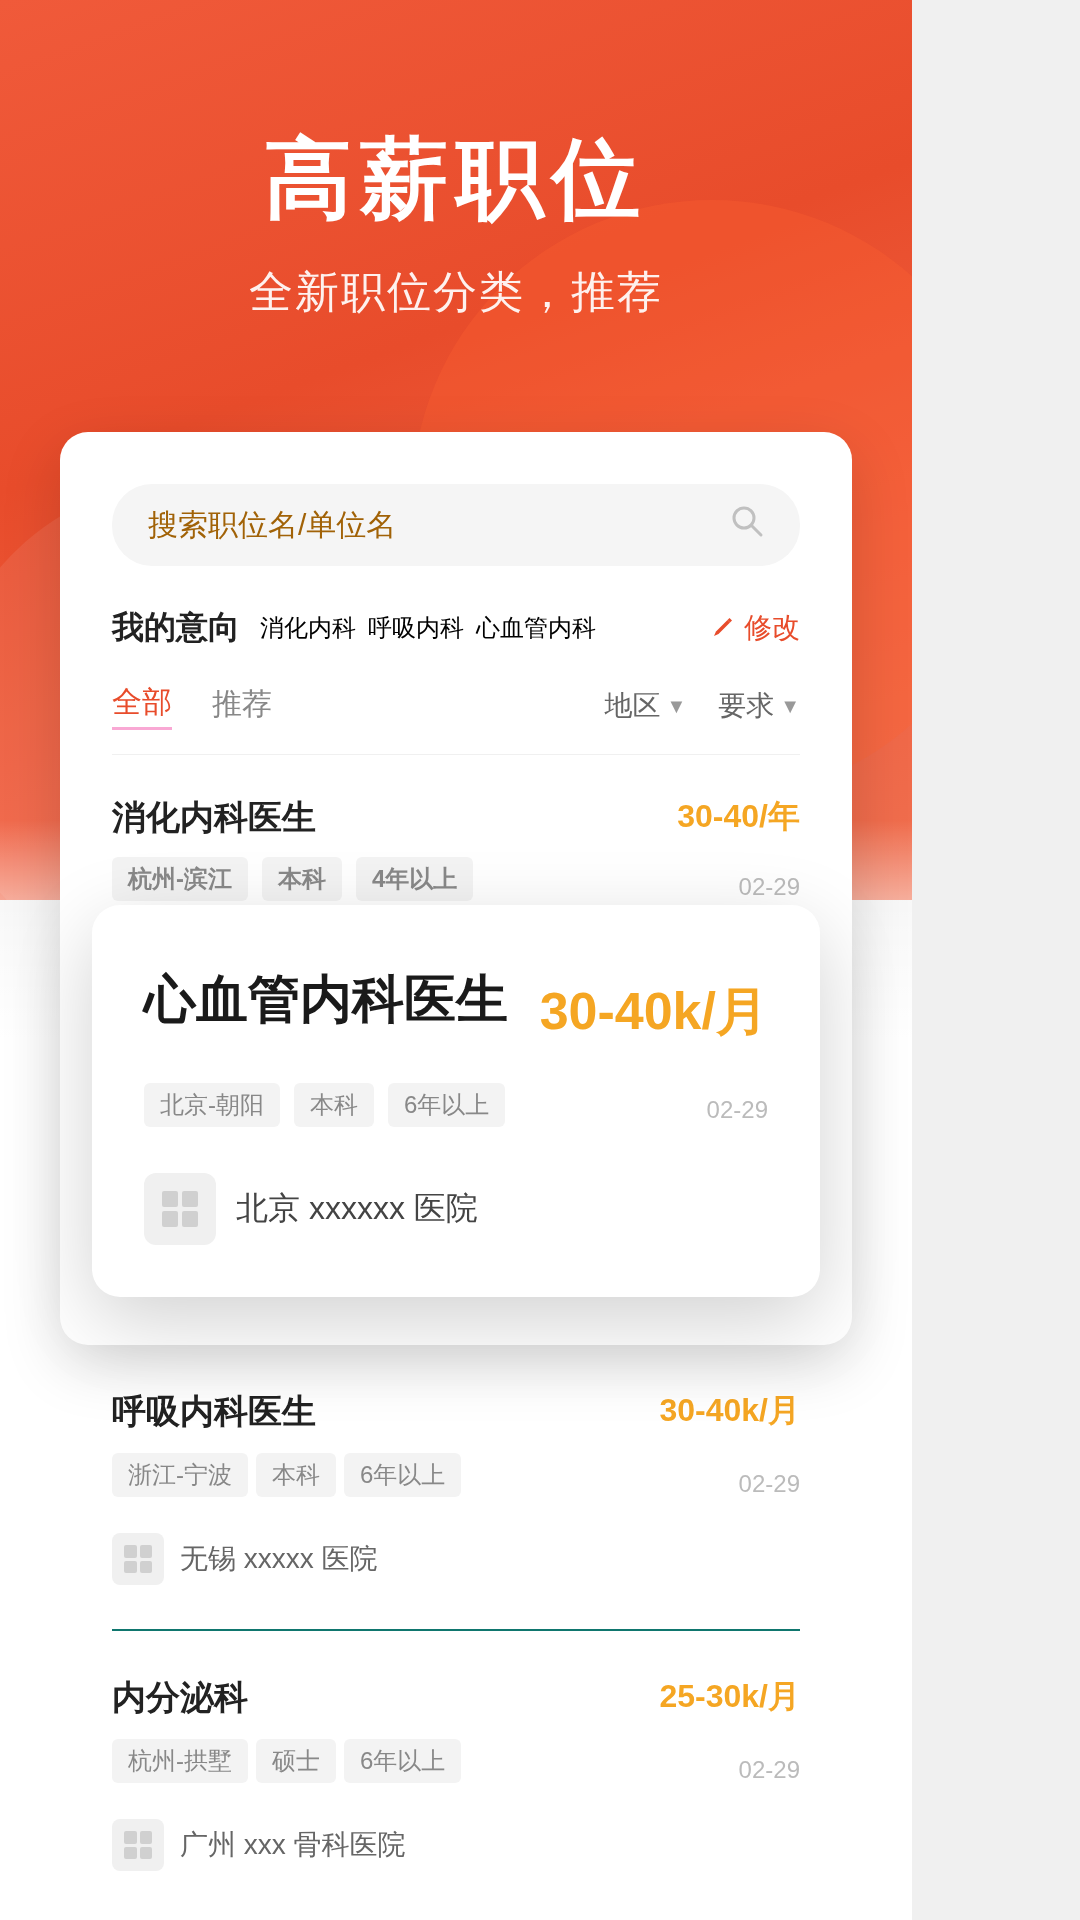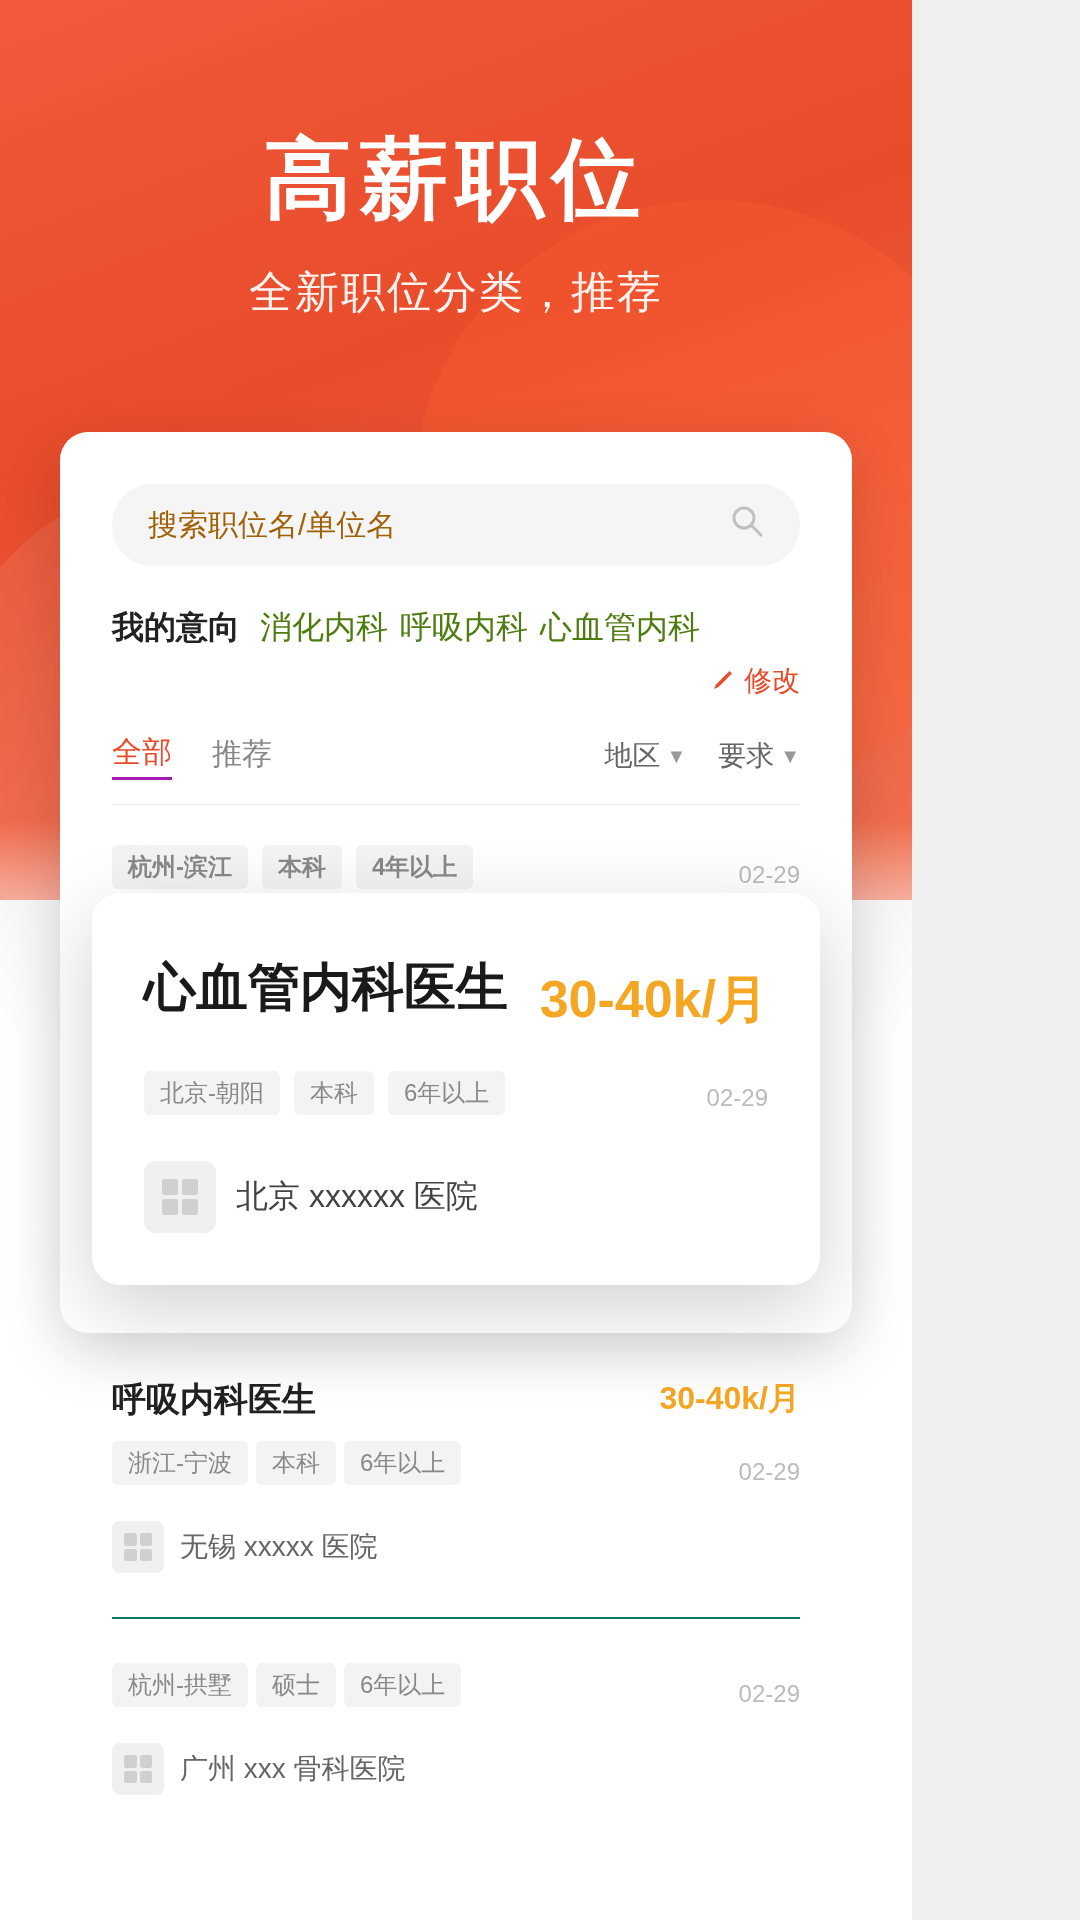--- a/index.html
+++ b/index.html
@@ -141,22 +141,22 @@
     }
 
     .intent-label {
       font-size: 32px;
       font-weight: 700;
       color: #222;
       margin-right: 8px;
     }
 
     .intent-tag {
-      font-size: 32px;
-      color: #4d7c0f;
+      font-size: 24px;
+      color: #000000;
     }
 
     .intent-edit {
       display: flex;
       align-items: center;
       margin-left: auto;
       color: #e84c2b;
       font-size: 28px;
       gap: 6px;
     }
@@ -172,21 +172,21 @@
 
     .filter-tab {
       font-size: 30px;
       color: #888;
       margin-right: 40px;
       padding-bottom: 4px;
     }
 
     .filter-tab.active {
       color: #e84c2b;
-      border-bottom: 3px solid #a21caf;
+      border-bottom: 3px solid #f9a8d4;
     }
 
     .filter-right {
       margin-left: auto;
       display: flex;
       gap: 32px;
     }
 
     .filter-btn {
       font-size: 28px;
@@ -439,20 +439,24 @@
               <span class="filter-arrow">▼</span>
             </div>
             <div class="filter-btn">
               <span>要求</span>
               <span class="filter-arrow">▼</span>
             </div>
           </div>
         </div>
 
         <div class="job-item-compact">
+          <div class="job-header">
+            <span class="job-title-compact">消化内科医生</span>
+            <span class="job-salary-orange">30-40/年</span>
+          </div>
           <div style="display:flex; justify-content:space-between; align-items:center;">
             <div class="job-tags">
               <span class="job-tag">杭州-滨江</span>
               <span class="job-tag">本科</span>
               <span class="job-tag">4年以上</span>
             </div>
             <span class="job-date">02-29</span>
           </div>
         </div>
 
@@ -507,20 +511,24 @@
               <span style="background:#d0d0d0;border-radius:2px;display:block;"></span>
               <span style="background:#d0d0d0;border-radius:2px;display:block;"></span>
               <span style="background:#d0d0d0;border-radius:2px;display:block;"></span>
             </div>
           </div>
           <span class="company-name-small">无锡 xxxxx 医院</span>
         </div>
       </div>
 
       <div class="job-list-item">
+        <div class="job-list-header">
+          <span class="job-list-title">内分泌科</span>
+          <span class="job-list-salary">25-30k/月</span>
+        </div>
         <div style="display:flex; justify-content:space-between; align-items:center; margin-bottom:18px;">
           <div class="job-list-tags">
             <span class="job-tag">杭州-拱墅</span>
             <span class="job-tag">硕士</span>
             <span class="job-tag">6年以上</span>
           </div>
           <span class="job-list-date">02-29</span>
         </div>
         <div class="job-list-company">
           <div class="company-logo-small">

